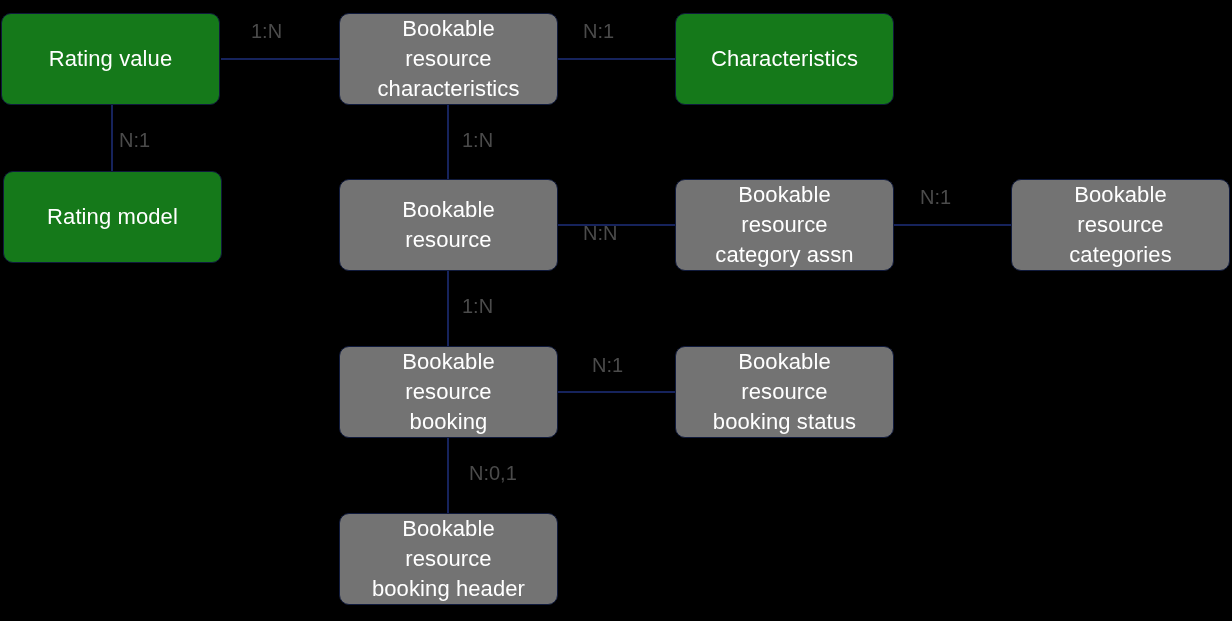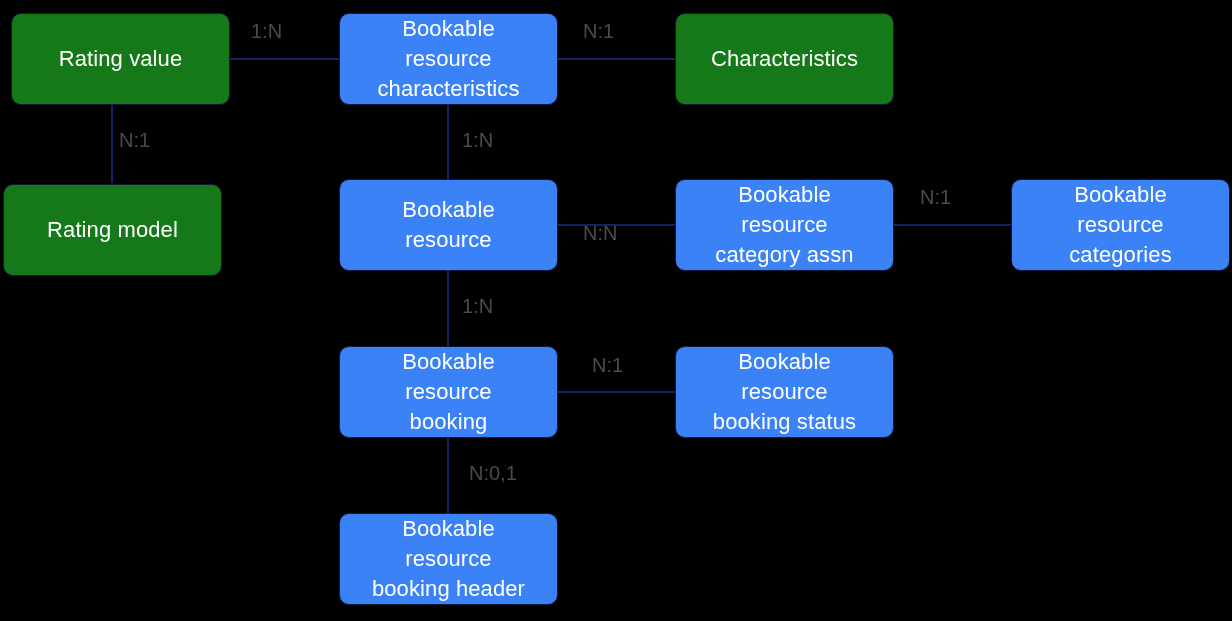--- a/index.html
+++ b/index.html
@@ -30,21 +30,21 @@
     letter-spacing: 0.1px;
     padding: 4px 8px;
     z-index: 3;
     white-space: pre-line;
   }
   .entity.green {
     background: #15791a;
     border: 1px solid #101a3c;
   }
   .entity.blue {
-    background: #3b82f6;
+    background: #737373;
     border: 1px solid #101a3c;
   }
   .connector {
     position: absolute;
     background: #16235c;
     z-index: 1;
   }
   .connector.h { height: 2px; }
   .connector.v { width: 2px; }
   .card-label {
@@ -74,23 +74,23 @@
   <div class="card-label" style="left:251px; top:16px;">1:N</div>
   <div class="card-label" style="left:583px; top:16px;">N:1</div>
   <div class="card-label" style="left:119px; top:125px;">N:1</div>
   <div class="card-label" style="left:462px; top:125px;">1:N</div>
   <div class="card-label" style="left:583px; top:182px;margin-top:36px;">N:N</div>
   <div class="card-label" style="left:920px; top:182px;">N:1</div>
   <div class="card-label" style="left:462px; top:291px;">1:N</div>
   <div class="card-label" style="left:592px; top:350px;">N:1</div>
   <div class="card-label" style="left:462px; top:458px;margin-left:7px;">N:0,1</div>
 
-  <div class="entity green" style="left:11px; top:13px; width:219px; height:92px;">Rating value</div>
+  <div class="entity green" style="left:1px; top:13px; width:219px; height:92px;">Rating value</div>
 
-  <div class="entity green" style="left:3px; top:184px; width:219px; height:92px;">Rating model</div>
+  <div class="entity green" style="left:3px; top:171px; width:219px; height:92px;">Rating model</div>
 
   <div class="entity blue" style="left:339px; top:13px; width:219px; height:92px;">Bookable
 resource
 characteristics</div>
 
   <div class="entity green" style="left:675px; top:13px; width:219px; height:92px;">Characteristics</div>
 
   <div class="entity blue" style="left:339px; top:179px; width:219px; height:92px;">Bookable
 resource</div>
 

